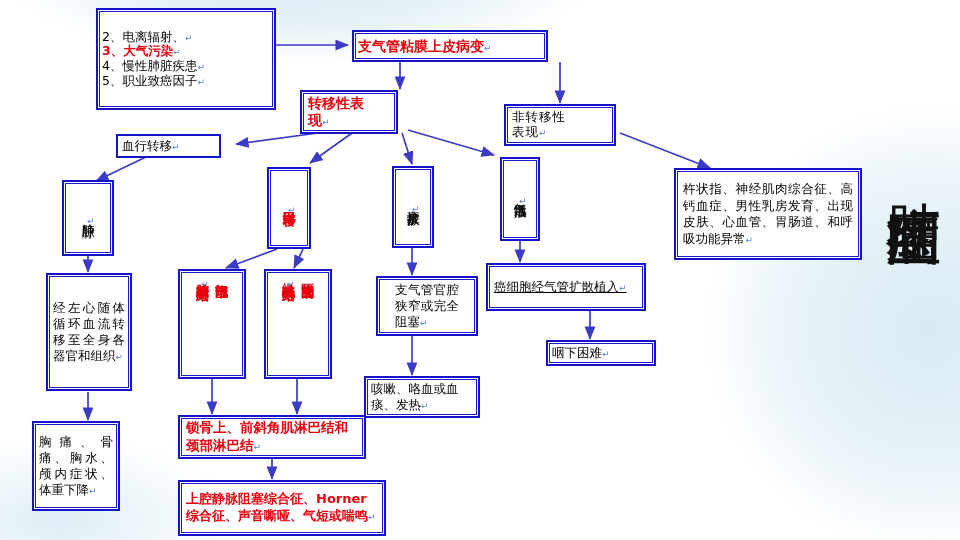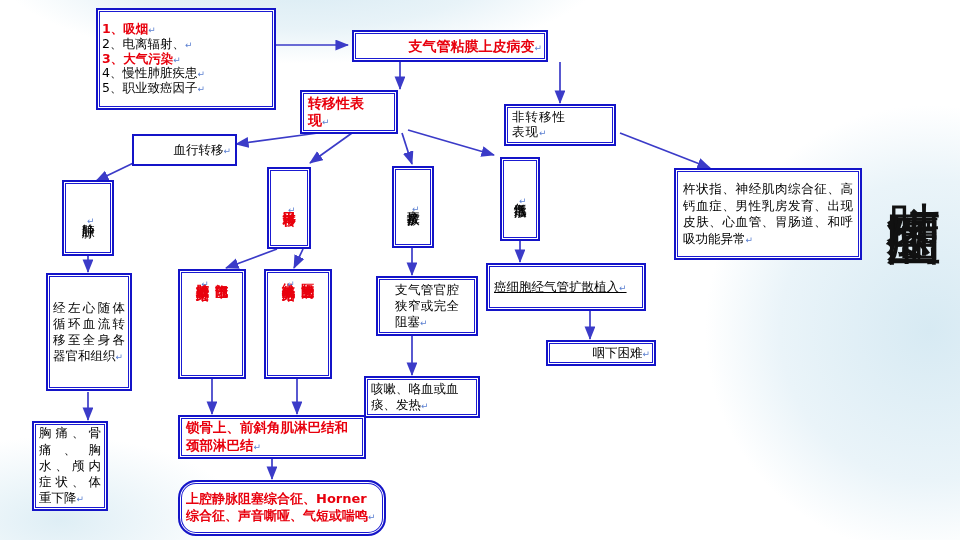--- a/index.html
+++ b/index.html
@@ -16,21 +16,21 @@
   svg.edges{position:absolute;left:0;top:0;width:960px;height:540px;pointer-events:none;}
 
   .box{
     position:absolute;box-sizing:border-box;
     border:2px solid #1414c8;background:#ffffff;
     display:flex;align-items:center;justify-content:center;
     color:#000;line-height:1.18;
   }
   .box.dbl{box-shadow:0 0 0 1px #ffffff inset, 0 0 0 2px #1a1ad2 inset;}
   .red{color:#e8000d;font-weight:bold;}
-  .inner{padding:2px 4px;width:100%;text-align:right;}
+  .inner{padding:2px 4px;width:100%;text-align:left;}
   .inner.left{text-align:left;}
   .inner.just{text-align:justify;text-align-last:left;}
   .vtxt{
     writing-mode:vertical-rl;text-orientation:upright;
     display:flex;align-items:flex-start;justify-content:flex-start;
     letter-spacing:1px;height:100%;
   }
   .ret{color:#5a7fd0;font-size:9px;font-weight:normal;}
 
   .title{
@@ -89,21 +89,20 @@
       <path d="M520,241 L520,262"></path>
 
       <path d="M590,311 L590,339"></path>
 
       <path d="M620,133 L710,168"></path>
     </g>
   </svg>
 
   <div class="box dbl" style="left:96px;top:8px;width:180px;height:102px;font-size:12.5px;">
     <div class="inner left">
-      <div><span class="red">1、</span><span class="red">吸烟</span><span class="ret">↵</span></div>
       <div><span>2、</span><span>电离辐射、</span><span class="ret">↵</span></div>
       <div><span class="red">3、</span><span class="red">大气污染</span><span class="ret">↵</span></div>
       <div><span>4、</span><span>慢性肺脏疾患</span><span class="ret">↵</span></div>
       <div><span>5、</span><span>职业致癌因子</span><span class="ret">↵</span></div>
     </div>
   </div>
 
   <div class="box dbl" style="left:352px;top:30px;width:196px;height:32px;font-size:14px;">
     <div class="inner"><span class="red">支气管粘膜上皮病变</span><span class="ret">↵</span></div>
   </div>
@@ -115,21 +114,21 @@
     </div>
   </div>
 
   <div class="box dbl" style="left:504px;top:104px;width:112px;height:42px;font-size:12.5px;">
     <div class="inner left" style="padding-left:6px;">
       <span style="white-space:pre-line;letter-spacing:1px;">非转移性
 表现</span><span class="ret">↵</span>
     </div>
   </div>
 
-  <div class="box" style="left:132px;top:134px;width:105px;height:32px;font-size:12.5px;">
+  <div class="box" style="left:116px;top:134px;width:105px;height:24px;font-size:12.5px;">
     <div class="inner"><span>血行转移</span><span class="ret">↵</span></div>
   </div>
 
   <div class="box dbl" style="left:62px;top:180px;width:52px;height:76px;font-size:13px;">
     <div class="vtxt" style="padding:3px 0 0 0;justify-content:center;">
       <span>肺静脉</span>
         <span class="ret">↵</span>
     </div>
   </div>
 
@@ -153,21 +152,21 @@
         <span class="ret">↵</span>
     </div>
   </div>
 
   <div class="box dbl" style="left:46px;top:273px;width:86px;height:118px;font-size:12.5px;">
     <div class="inner just" style="line-height:1.28;padding:2px 5px;">
       <span>经左心随体循环血流转移至全身各器官和组织</span><span class="ret">↵</span>
     </div>
   </div>
 
-  <div class="box dbl" style="left:32px;top:421px;width:76px;height:90px;font-size:12.5px;">
+  <div class="box dbl" style="left:32px;top:421px;width:88px;height:90px;font-size:12.5px;">
     <div class="inner just" style="line-height:1.3;padding:2px 5px;">
       <span>胸痛、骨痛、胸水、颅内症状、体重下降</span><span class="ret">↵</span>
     </div>
   </div>
 
   <div class="box dbl" style="left:178px;top:269px;width:68px;height:110px;font-size:13px;">
     <div style="display:flex;flex-direction:row-reverse;justify-content:center;gap:4px;height:100%;padding-top:3px;">
       <div class="vtxt">
           <span class="red">门气隆下巴</span>
         </div>
@@ -217,21 +216,21 @@
       <span>杵状指、神经肌肉综合征、高钙血症、男性乳房发育、出现皮肤、心血管、胃肠道、和呼吸功能异常</span><span class="ret">↵</span>
     </div>
   </div>
 
   <div class="box dbl" style="left:178px;top:415px;width:188px;height:44px;font-size:13.5px;">
     <div class="inner left" style="line-height:1.3;padding:2px 6px;">
       <span class="red">锁骨上、前斜角肌淋巴结和颈部淋巴结</span><span class="ret">↵</span>
     </div>
   </div>
 
-  <div class="box dbl" style="left:178px;top:480px;width:208px;height:56px;font-size:13px;border-radius:18px;">
+  <div class="box dbl" style="left:178px;top:480px;width:208px;height:56px;font-size:13px;">
     <div class="inner left" style="line-height:1.3;padding:2px 6px;">
       <span class="red">上腔静脉阻塞综合征、Horner 综合征、声音嘶哑、气短或喘鸣</span><span class="ret">↵</span>
     </div>
   </div>
 
   <div class="title" style="left:886px;top:158px;font-size:56px;line-height:1.02;">
     <span>肺癌病生图</span>
   </div>
 
 </div>

